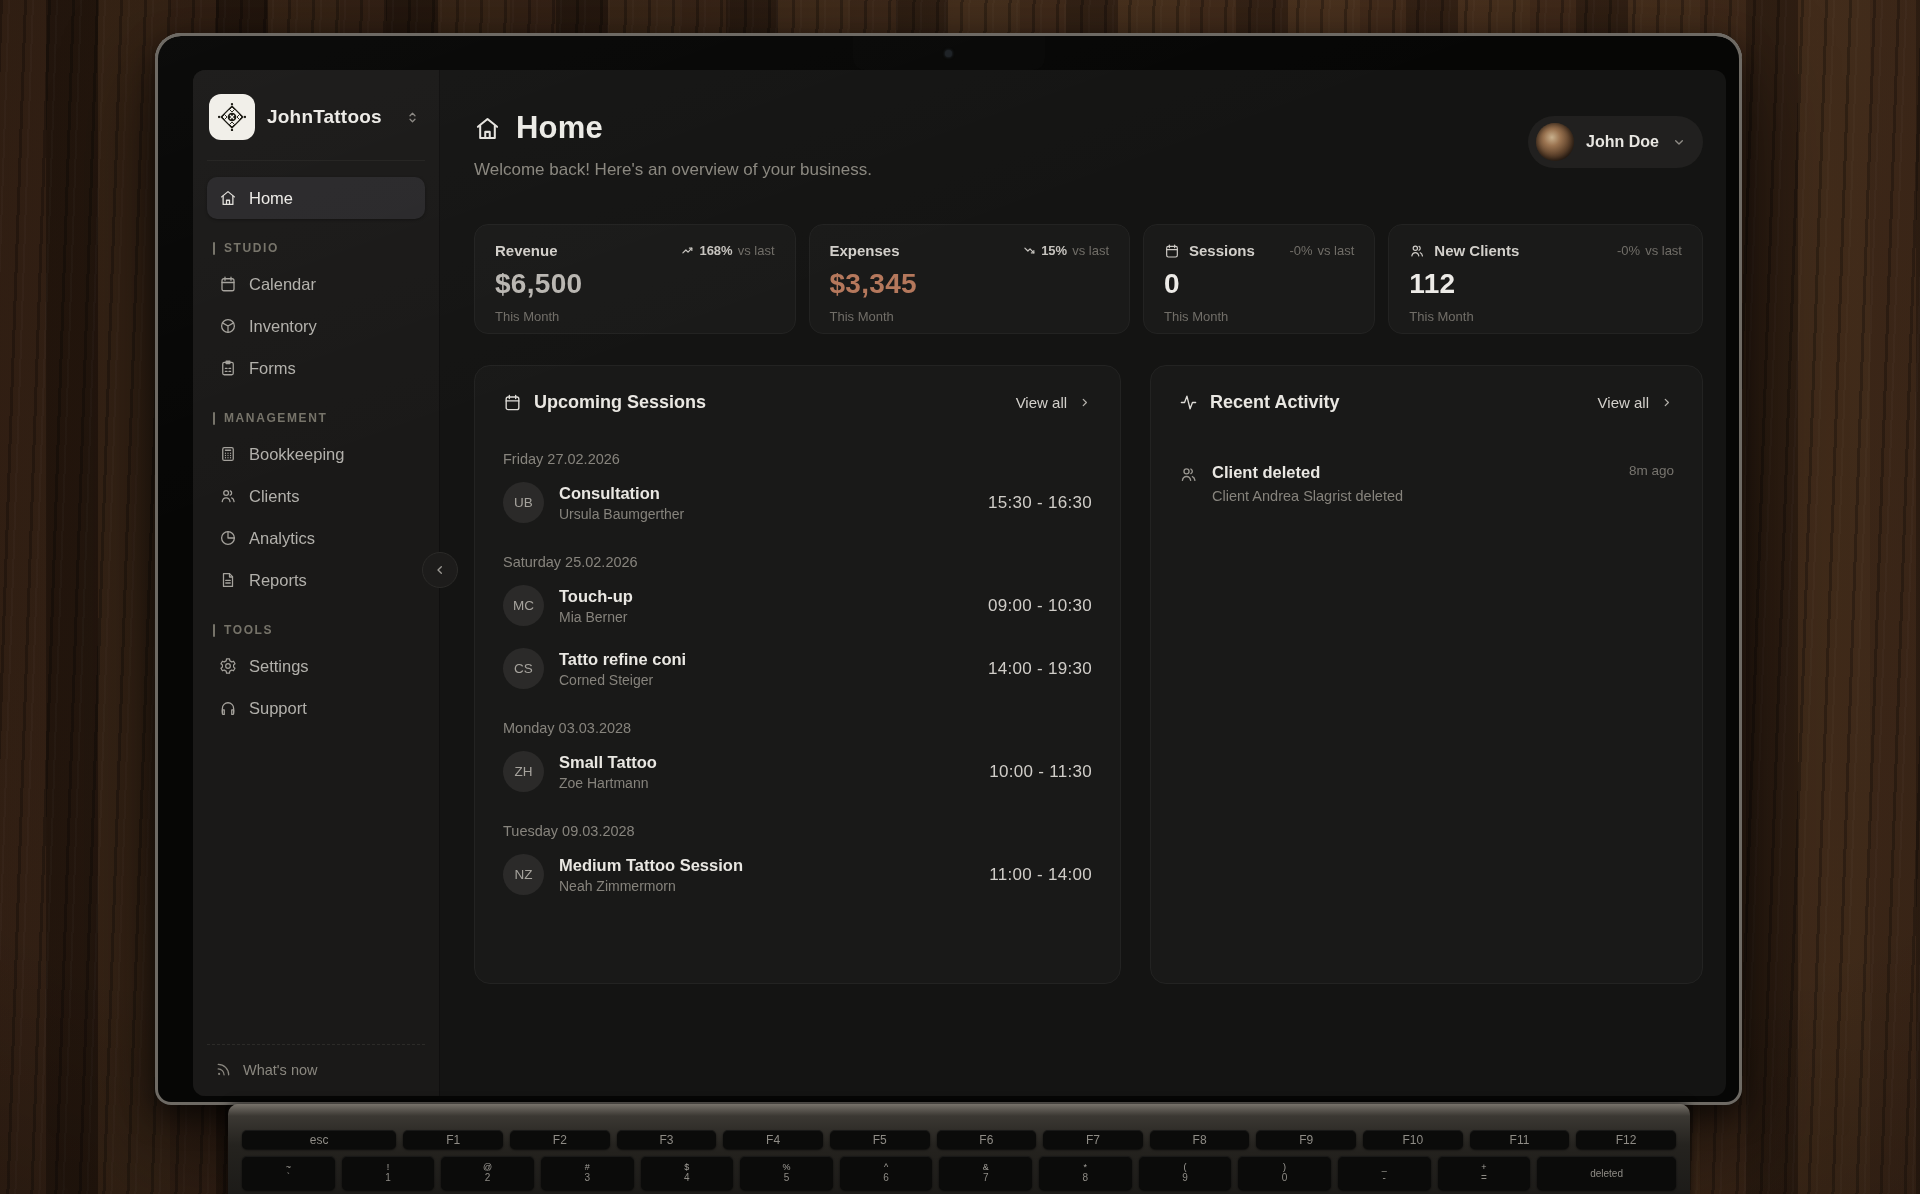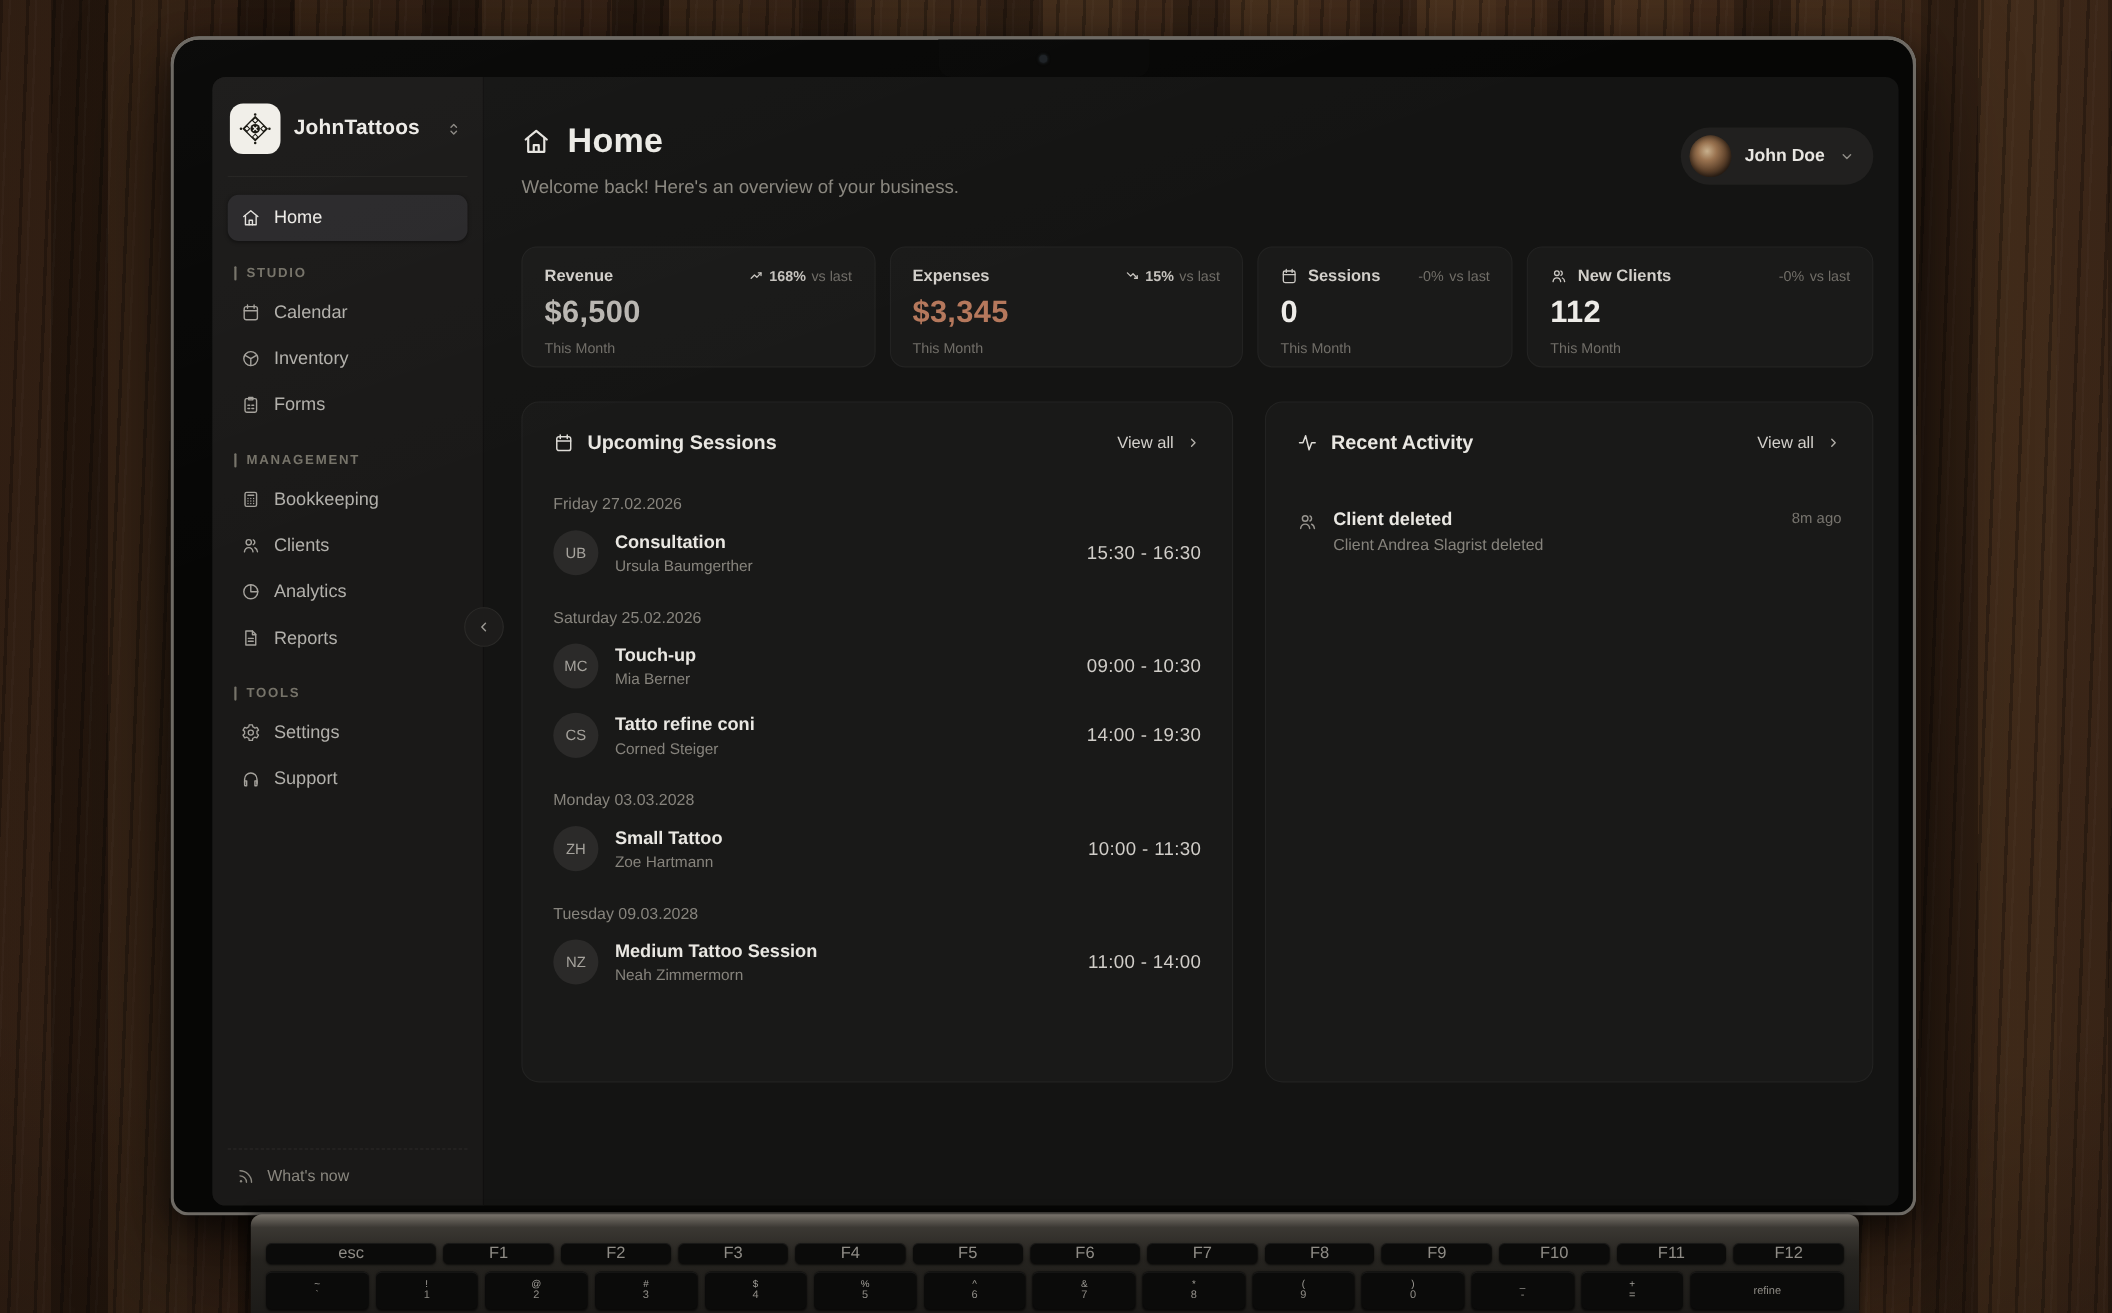--- a/index.html
+++ b/index.html
@@ -30,21 +30,21 @@
     width:192px; height:34px; background:#080807; border-radius:0 0 12px 12px;
     display:flex; align-items:center; justify-content:center; }
   .cam { width:7px; height:7px; border-radius:50%; background:#1d2125; box-shadow:0 0 3px #2c343a; }
 
   .deck { position:absolute; left:228px; top:1104px; width:1462px; height:120px;
     background:linear-gradient(#77726a 0%, #3b3833 10%, #25231f 34%, #171614 100%);
     border-radius:10px 10px 0 0; padding:26px 14px 0 14px;
     box-shadow:0 -2px 10px rgba(0,0,0,0.6); }
   .krow { display:flex; gap:7px; }
   .key { flex:1; height:19px; background:#0b0b0a; border-radius:5px;
-    color:#8f8c86; font-size:15px; display:flex; align-items:center; justify-content:center;
+    color:#8f8c86; font-size:12px; display:flex; align-items:center; justify-content:center;
     box-shadow: inset 0 1px 0 rgba(255,255,255,0.06), 0 1px 2px rgba(0,0,0,0.7); }
   .fnrow { margin-bottom:7px; }
   .key.esc { flex:1.55; }
   .numrow .key { height:34px; flex-direction:column; justify-content:center; gap:1px; font-size:10px; }
   .numrow .key .sym { font-size:9px; color:#a3a09a; line-height:1; }
   .numrow .key .base { line-height:1; }
   .key.del { flex:1.5; }
 
   
   .app { position:absolute; left:38px; top:37px; width:1533px; height:1026px;
@@ -557,18 +557,18 @@
         </div>
       <div class="key">
           <span class="sym">_</span>
           <span class="base">-</span>
         </div>
       <div class="key">
           <span class="sym">+</span>
           <span class="base">=</span>
         </div>
       <div class="key del">
-          <span>refine</span>
+          <span>deleted</span>
         </div>
     </div>
   </div>
 
 </div>
 
 </body></html>

